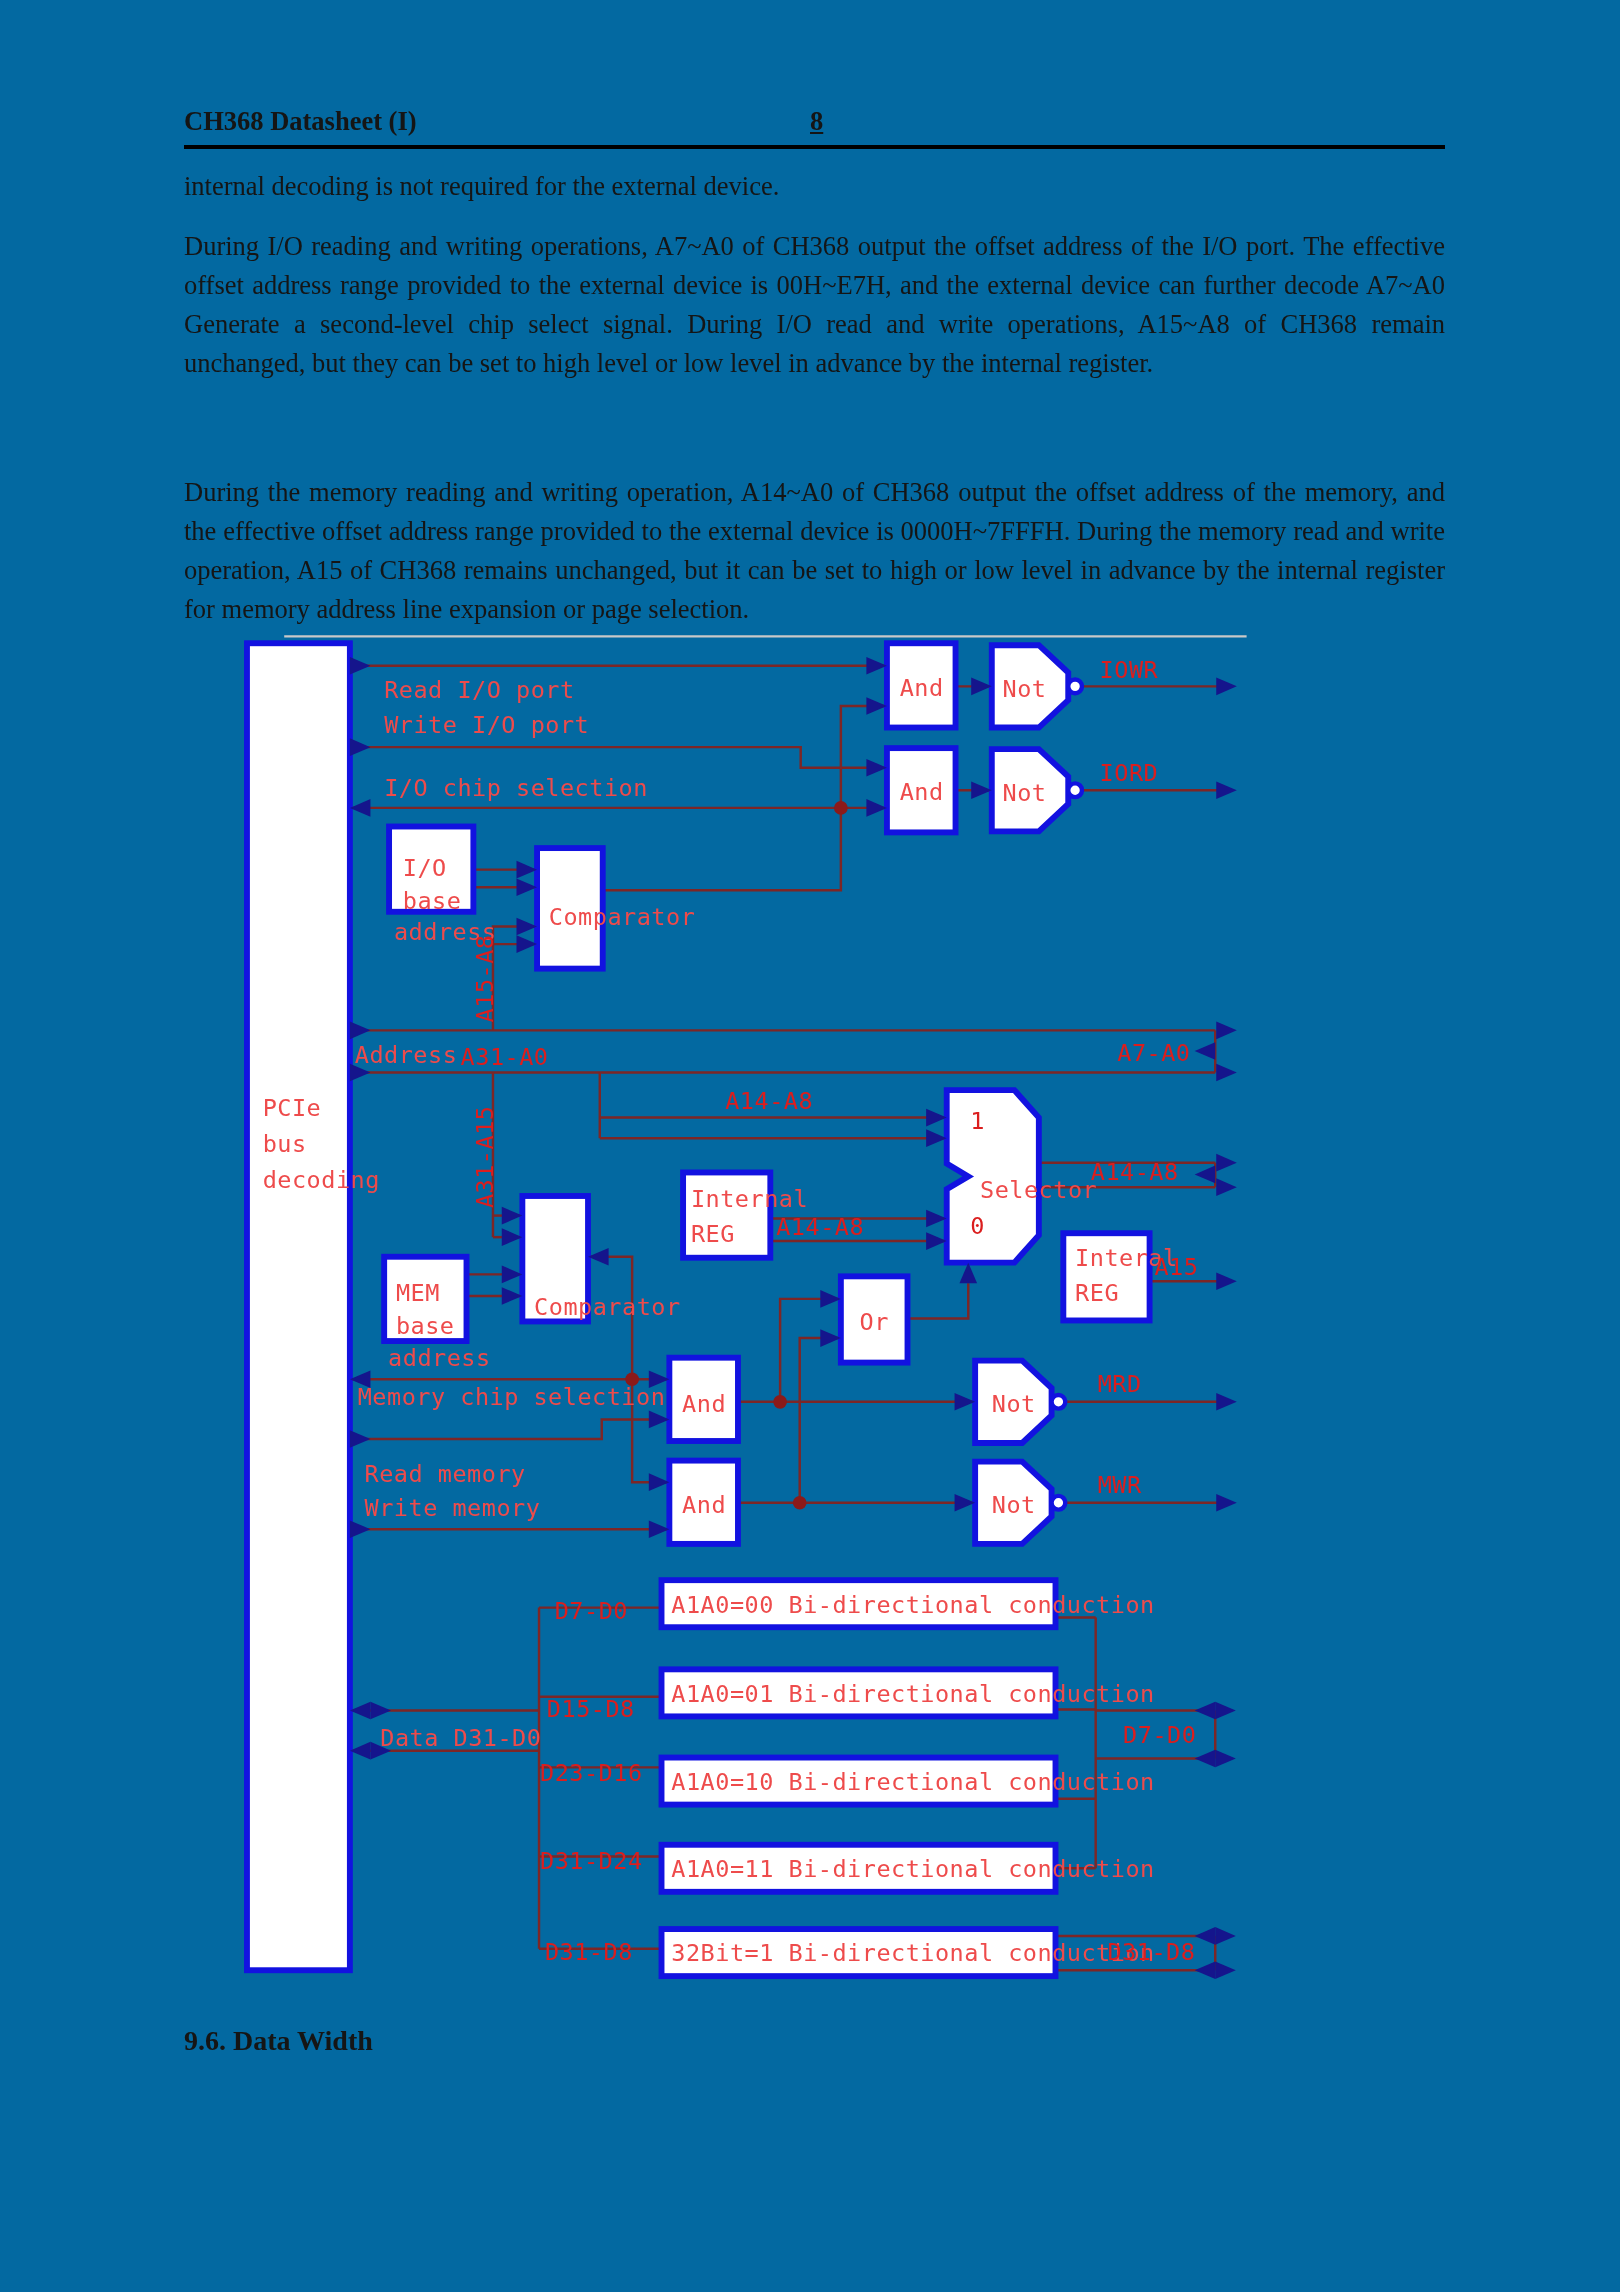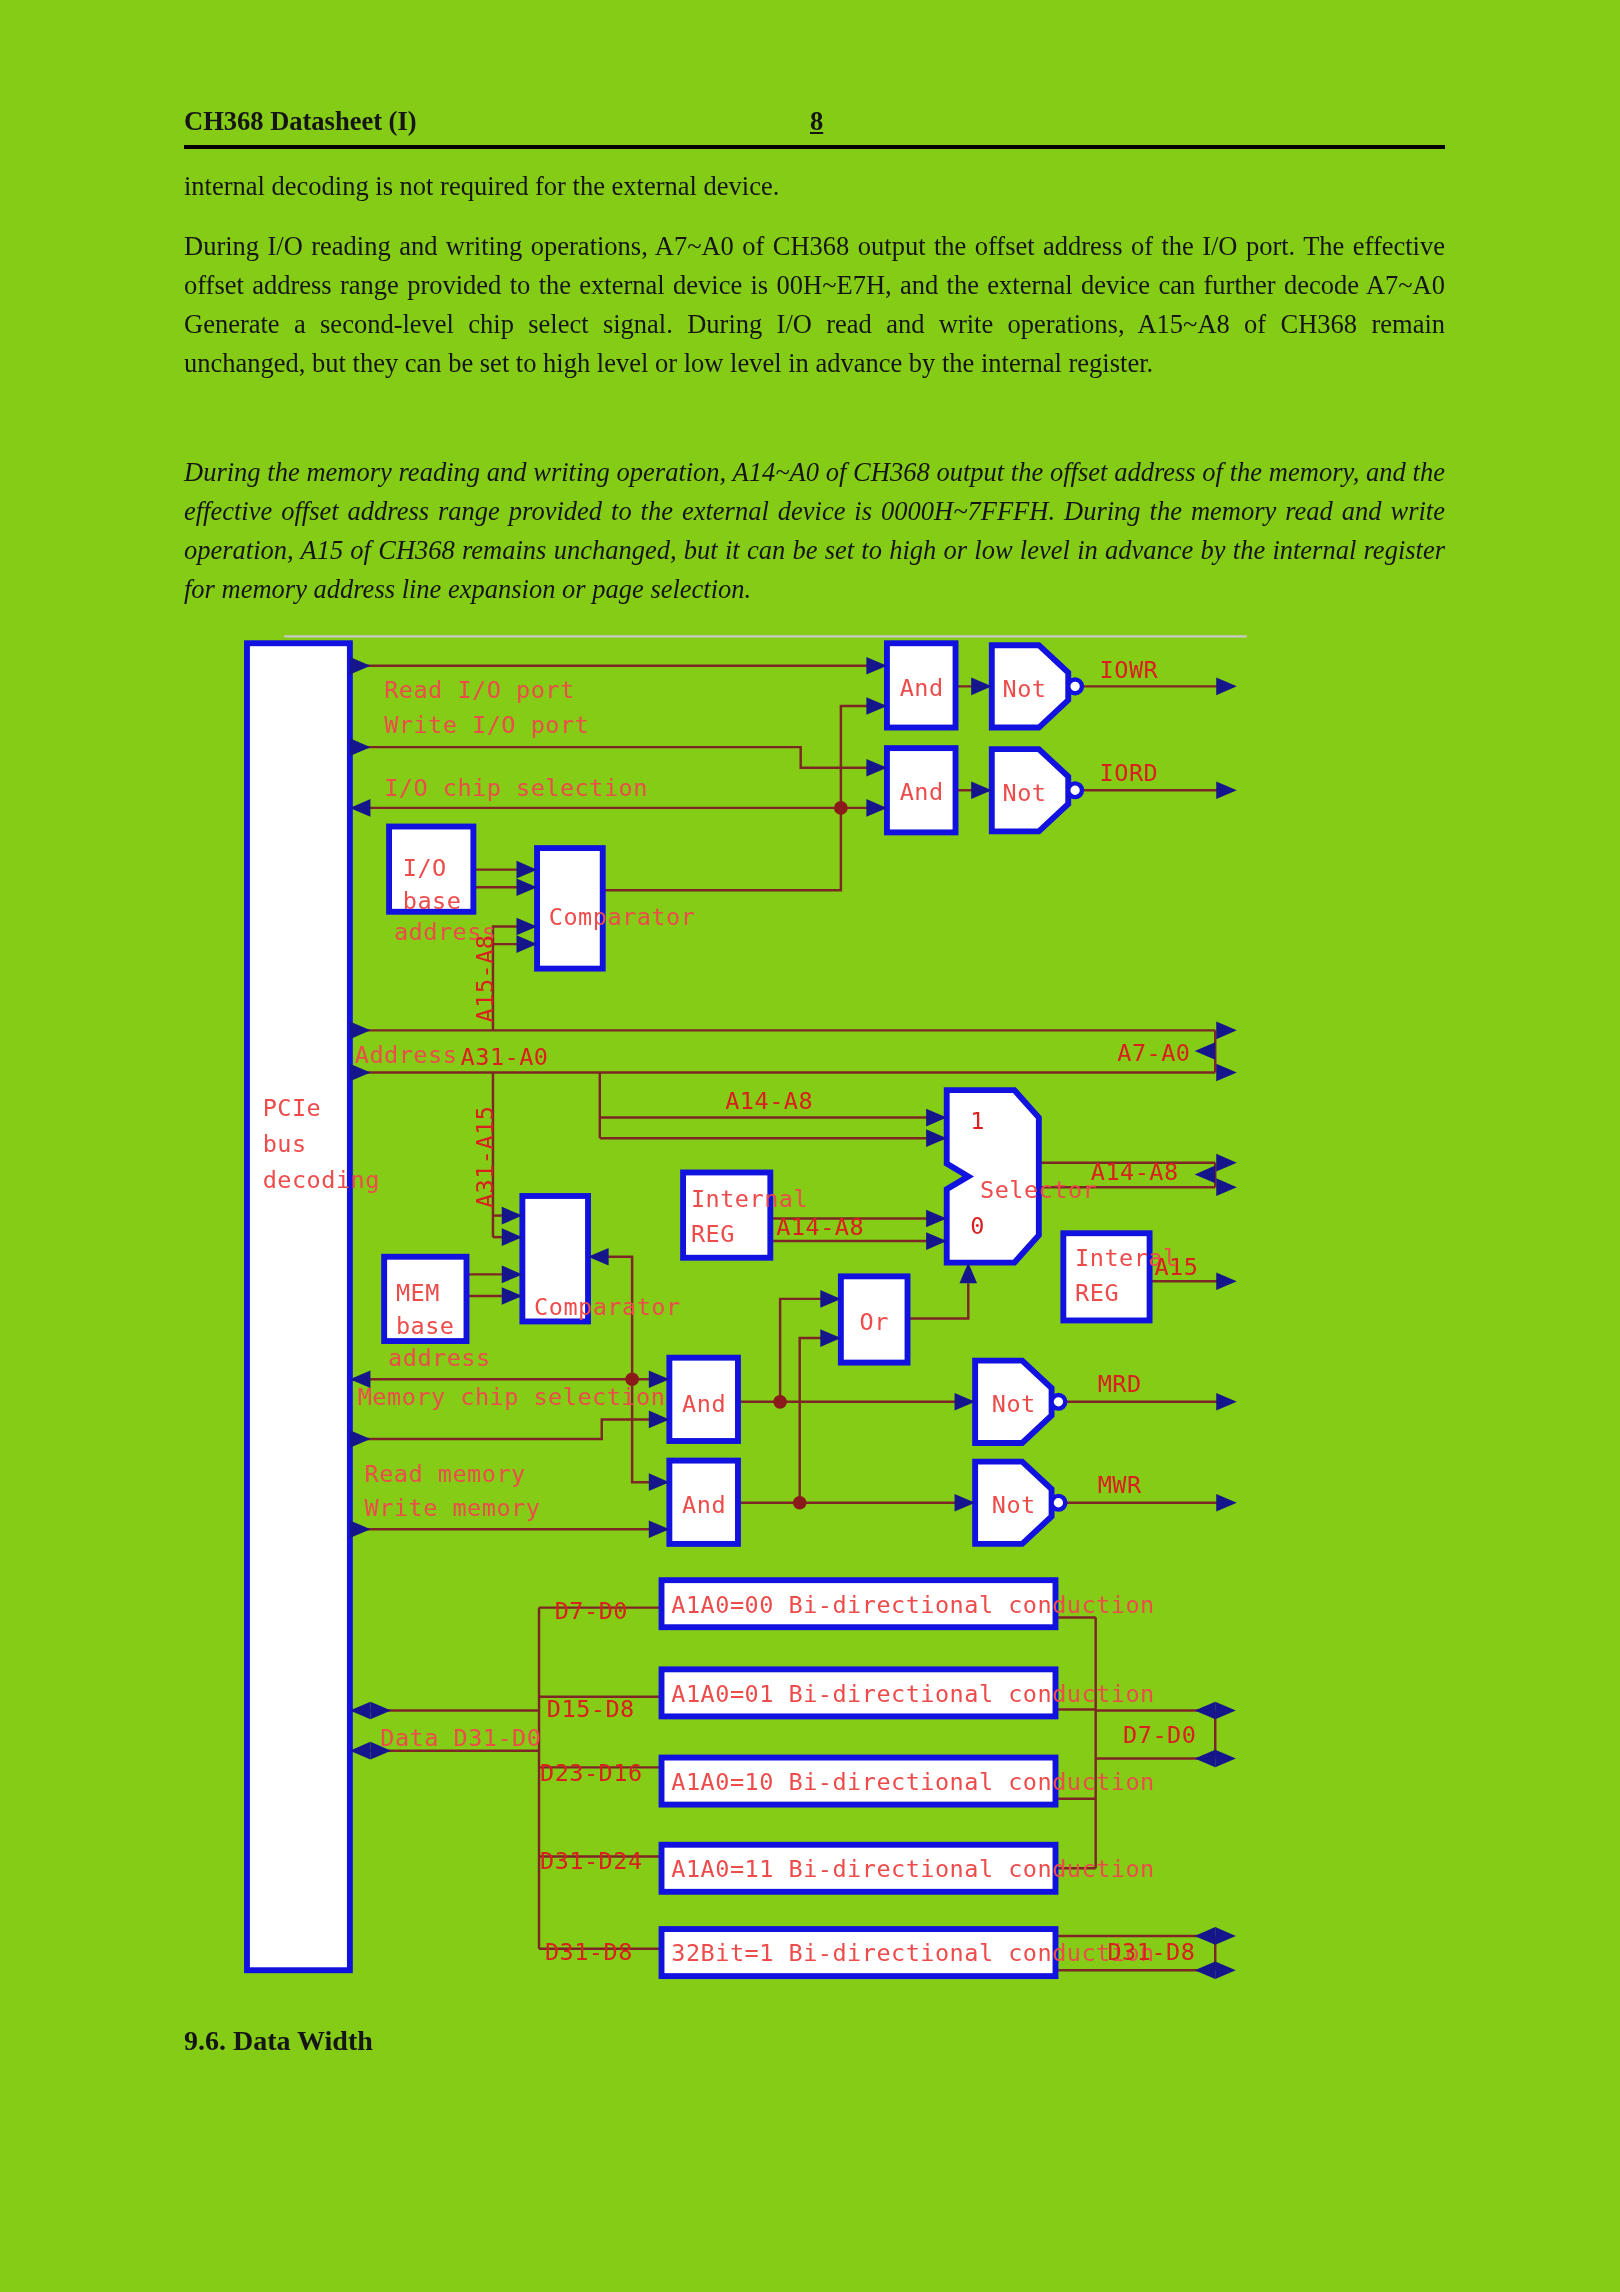--- a/index.html
+++ b/index.html
@@ -1,25 +1,25 @@
 <!DOCTYPE html>
 <html><head>
 <meta charset="utf-8">
 <style>
   html,body{margin:0;padding:0;background:#fff;}
-  .page{position:relative;width:1620px;height:2293px;background:#84cc16;overflow:hidden;
+  .page{position:relative;width:1620px;height:2293px;background:#0369a1;overflow:hidden;
         font-family:"Liberation Serif",serif;color:#151515;}
   .abs{position:absolute;}
   .hdr-title{left:184px;top:106px;font-size:26.5px;font-weight:bold;}
   .hdr-page{left:810px;top:106px;font-size:26.5px;font-weight:bold;text-decoration:underline;}
   .hdr-rule{left:184px;top:145px;width:1261px;height:3.9px;background:#000;}
   .para{left:184px;width:1261px;font-size:26.5px;line-height:39px;text-align:justify;}
   .p1{top:167px;text-align:left;}
   .p2{top:227px;}
-  .p3{top:453px;font-style:italic;}
+  .p3{top:473px;}
   .sec-head{left:184px;top:2025px;font-size:28px;font-weight:bold;}
   .p4{top:2070px;text-align:left;}
   svg.diagram{position:absolute;left:0;top:0;}
   .wire{stroke:#7d2626;stroke-width:2.5;fill:none;}
   .gray{stroke:#c9c9c9;stroke-width:2.5;fill:none;}
   .bbox{stroke:#1212e0;stroke-width:6;fill:#ffffff;}
   .bubble{stroke:#1212e0;stroke-width:4.5;fill:#ffffff;}
   .arr{fill:#15158c;}
   .dot{fill:#8b1a1a;}
   .dlabel{font-family:"DejaVu Sans Mono",monospace;font-size:24px;letter-spacing:0.5px;}

